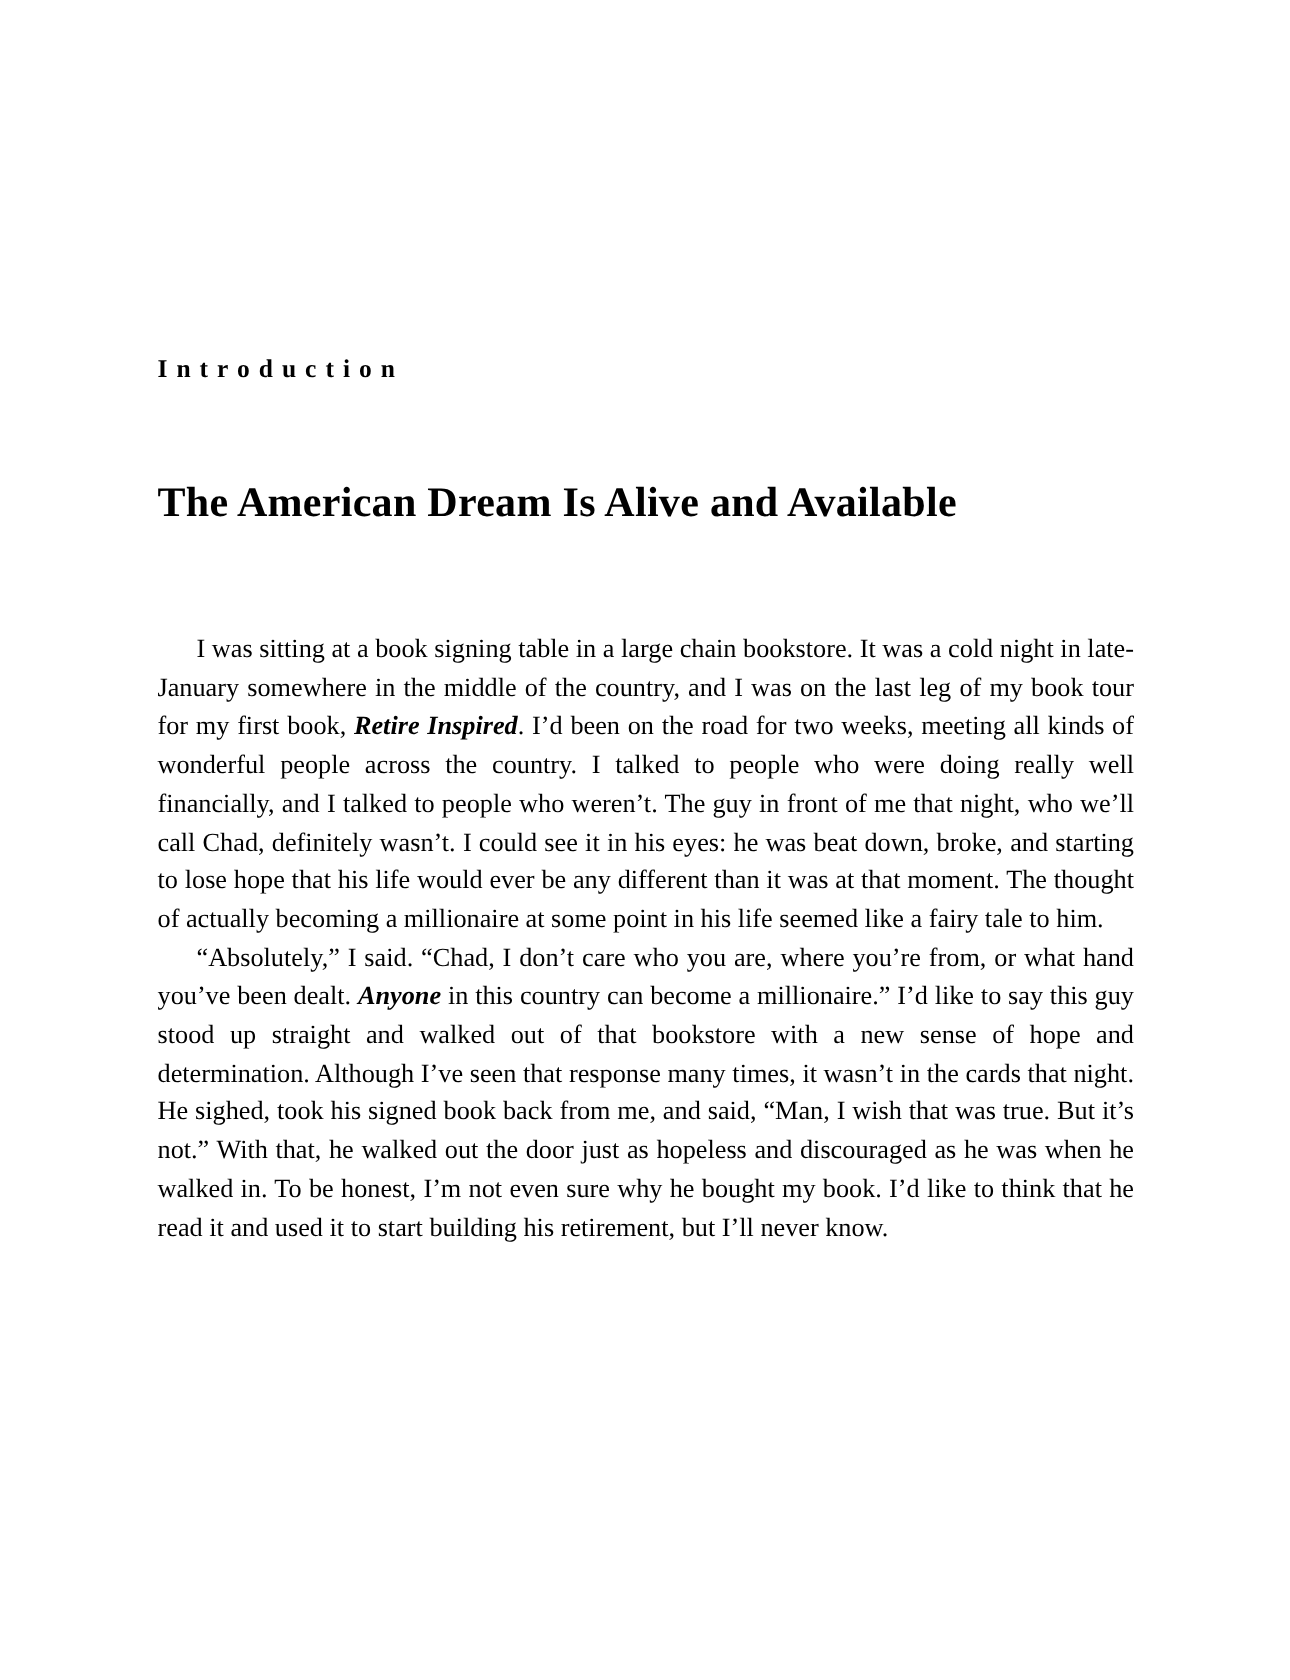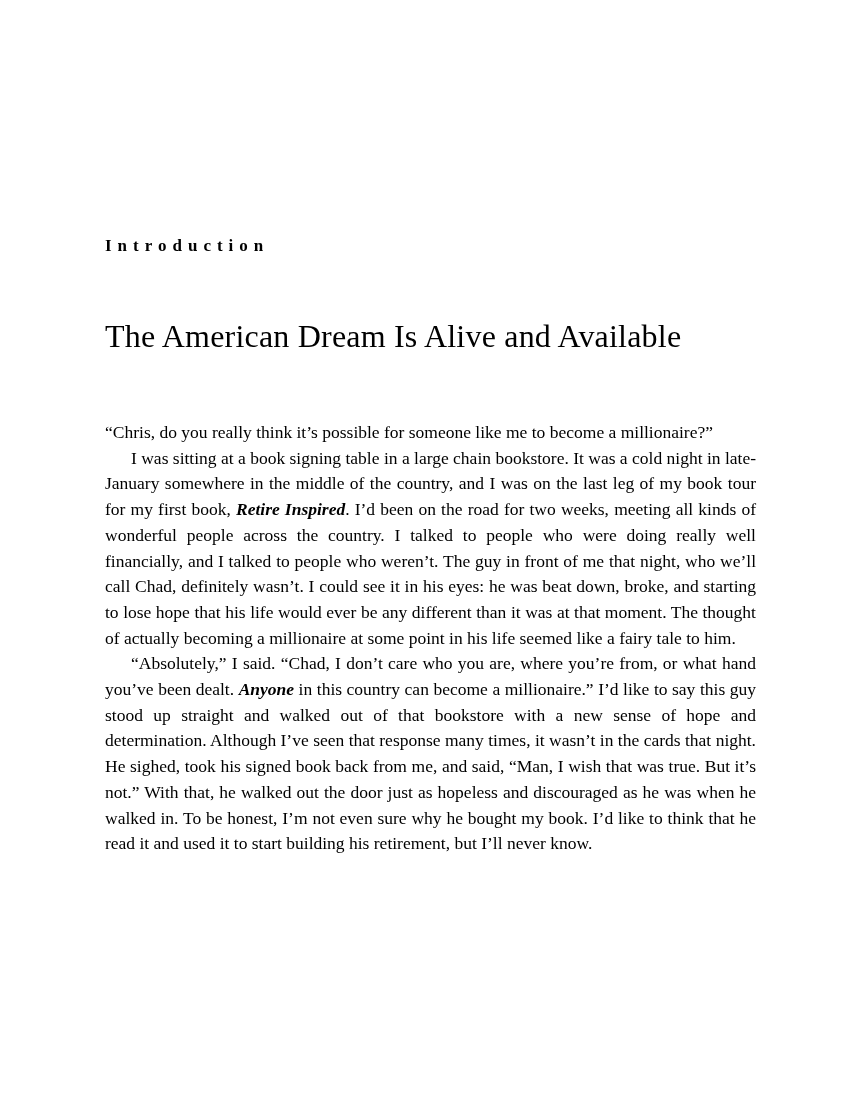--- a/index.html
+++ b/index.html
@@ -21,22 +21,22 @@
   }
   .section-label {
     margin: 236px 0 0 0;
     font-size: 17px;
     font-weight: bold;
     letter-spacing: 6px;
     line-height: 20px;
   }
   .chapter-title {
     margin: 64px 0 0 0;
-    font-size: 32px;
-    font-weight: normal;
+    font-size: 28px;
+    font-weight: bold;
     letter-spacing: 0.2px;
     line-height: 32px;
   }
   .body-text {
     margin-top: 68px;
   }
   .body-text p {
     margin: 0;
     font-size: 17.5px;
     line-height: 25.7px;
@@ -52,17 +52,16 @@
 </style>
 </head>
 <body>
 
 <main class="page">
   <header>
     <h2 class="section-label">Introduction</h2>
     <h1 class="chapter-title">The American Dream Is Alive and Available</h1>
   </header>
   <section class="body-text" id="paragraphs">
-      <p class=""><span>“Chris, do you really think it’s possible for someone like me to become a millionaire?”</span></p>
       <p class="indent"><span>I was sitting at a book signing table in a large chain bookstore. It was a cold night in late-January somewhere in the middle of the country, and I was on the last leg of my book tour for my first book, </span><em>Retire Inspired</em><span>. I’d been on the road for two weeks, meeting all kinds of wonderful people across the country. I talked to people who were doing really well financially, and I talked to people who weren’t. The guy in front of me that night, who we’ll call Chad, definitely wasn’t. I could see it in his eyes: he was beat down, broke, and starting to lose hope that his life would ever be any different than it was at that moment. The thought of actually becoming a millionaire at some point in his life seemed like a fairy tale to him.</span></p>
       <p class="indent"><span>“Absolutely,” I said. “Chad, I don’t care who you are, where you’re from, or what hand you’ve been dealt. </span><em>Anyone</em><span> in this country can become a millionaire.” I’d like to say this guy stood up straight and walked out of that bookstore with a new sense of hope and determination. Although I’ve seen that response many times, it wasn’t in the cards that night. He sighed, took his signed book back from me, and said, “Man, I wish that was true. But it’s not.” With that, he walked out the door just as hopeless and discouraged as he was when he walked in. To be honest, I’m not even sure why he bought my book. I’d like to think that he read it and used it to start building his retirement, but I’ll never know.</span></p>
     </section>
 </main>
 
 </body></html>

